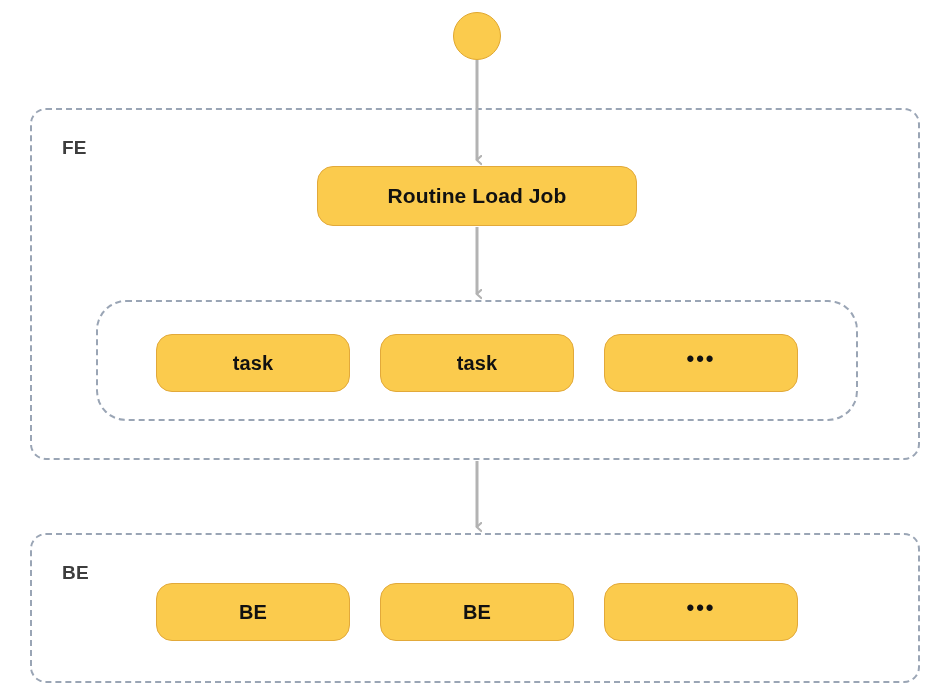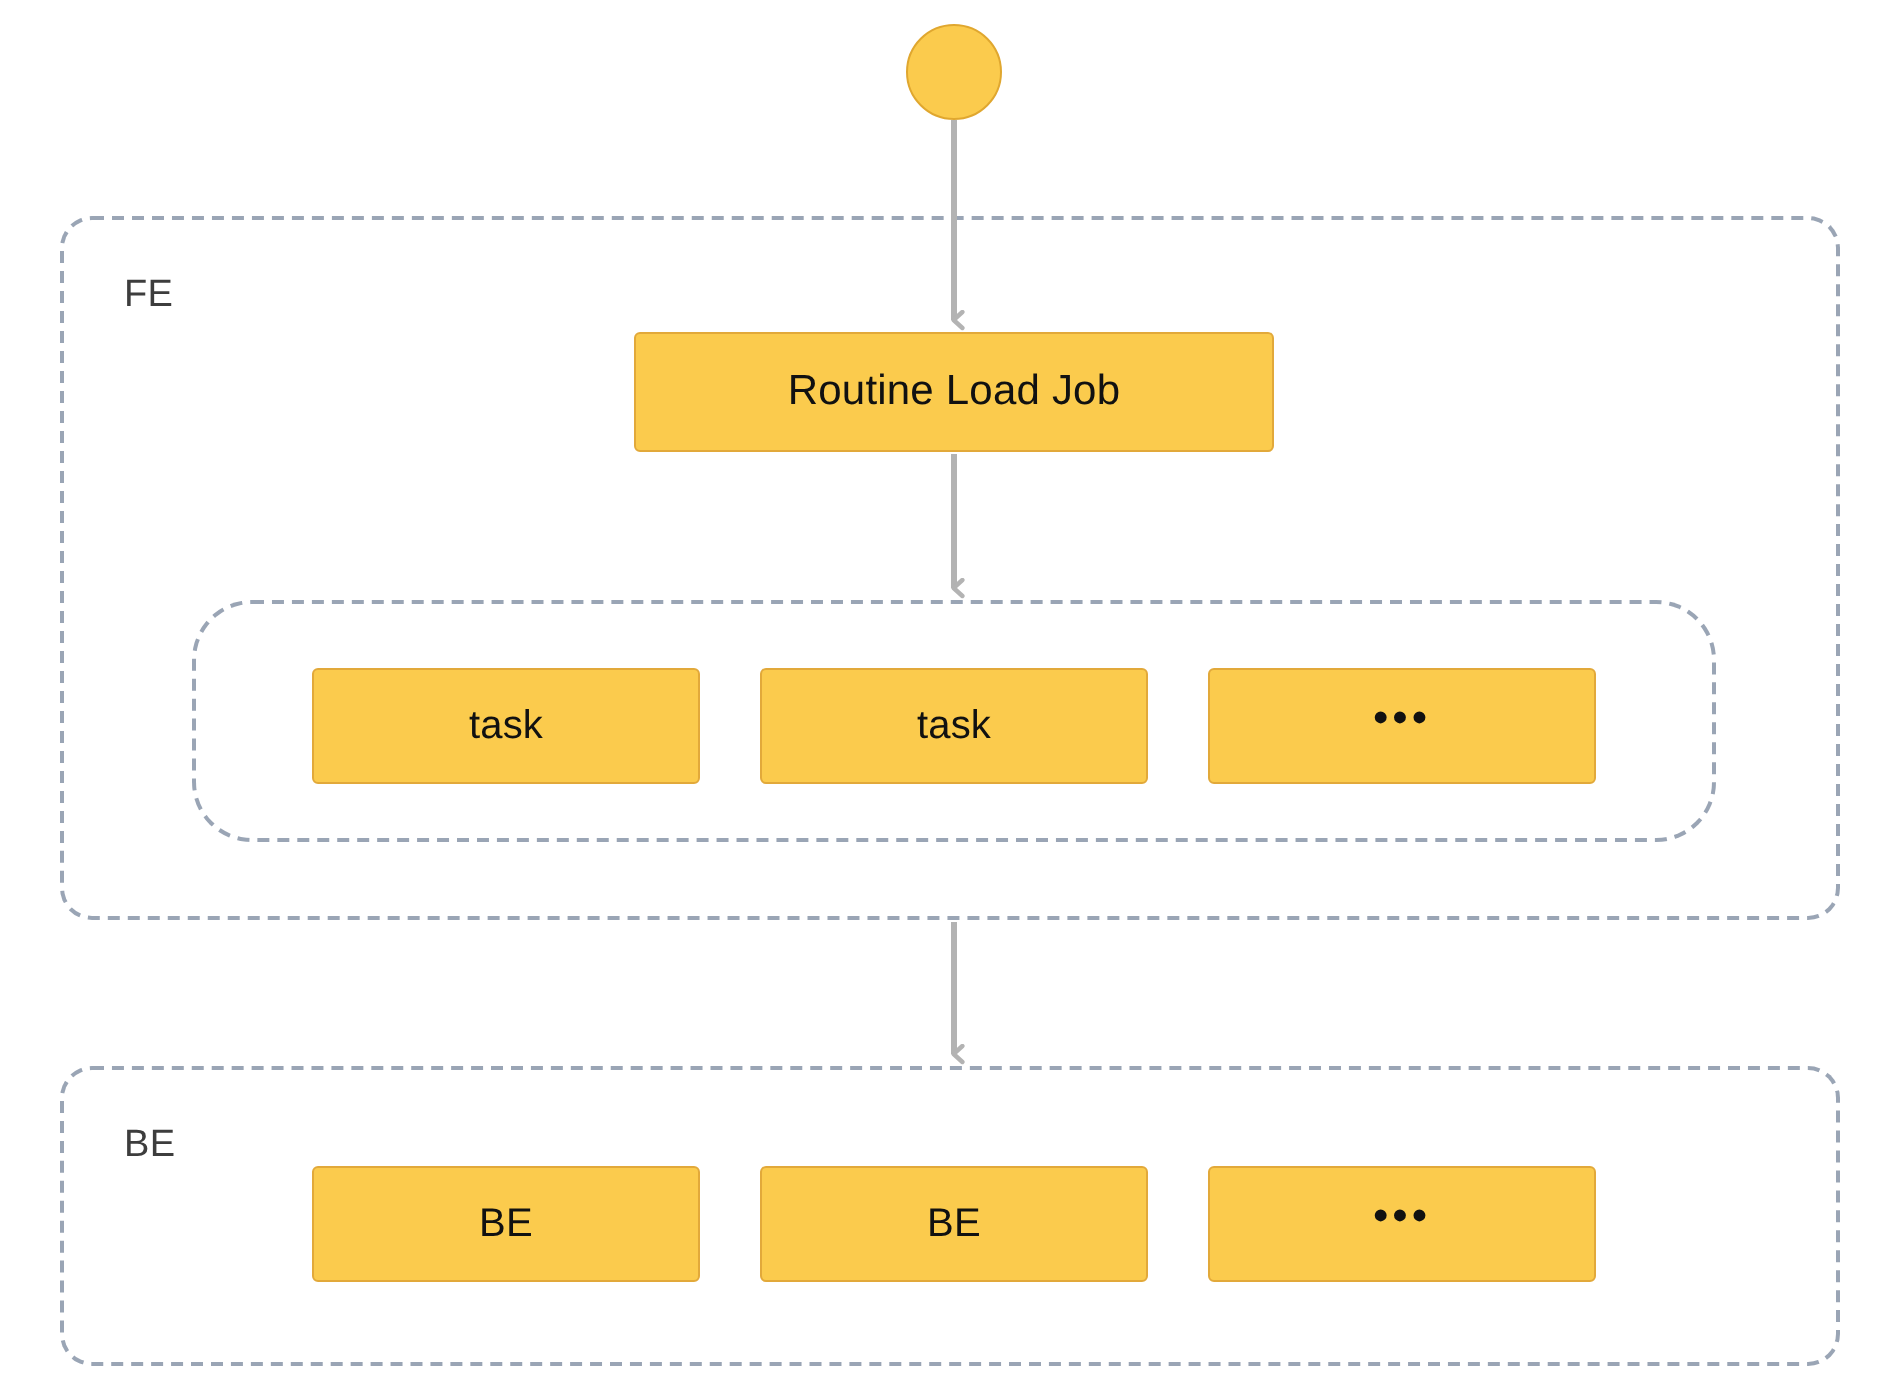--- a/index.html
+++ b/index.html
@@ -14,20 +14,21 @@
     overflow: hidden;
     font-family: "Liberation Sans", sans-serif;
     -webkit-font-smoothing: antialiased;
   }
 
   #diagram-canvas {
     position: absolute;
     left: 0; top: 0;
     width: 950px;
     height: 700px;
+    font-weight: bold;
   }
 
   
   .start-node {
     position: absolute;
     left: 453px;
     top: 12px;
     width: 48px;
     height: 48px;
     border-radius: 50%;
@@ -74,21 +75,21 @@
   }
   .group-label.fe-label { left: 62px; top: 137px; }
   .group-label.be-label { left: 62px; top: 562px; }
 
   
   .node-box {
     position: absolute;
     box-sizing: border-box;
     background: #fbcb4d;
     border: 1.4px solid #e2a93a;
-    border-radius: 3px;
+    border-radius: 16px;
     display: flex;
     align-items: center;
     justify-content: center;
     color: #111111;
     font-size: 20px;
     letter-spacing: 0.1px;
   }
 
   .node-box.routine-job {
     left: 317px;

